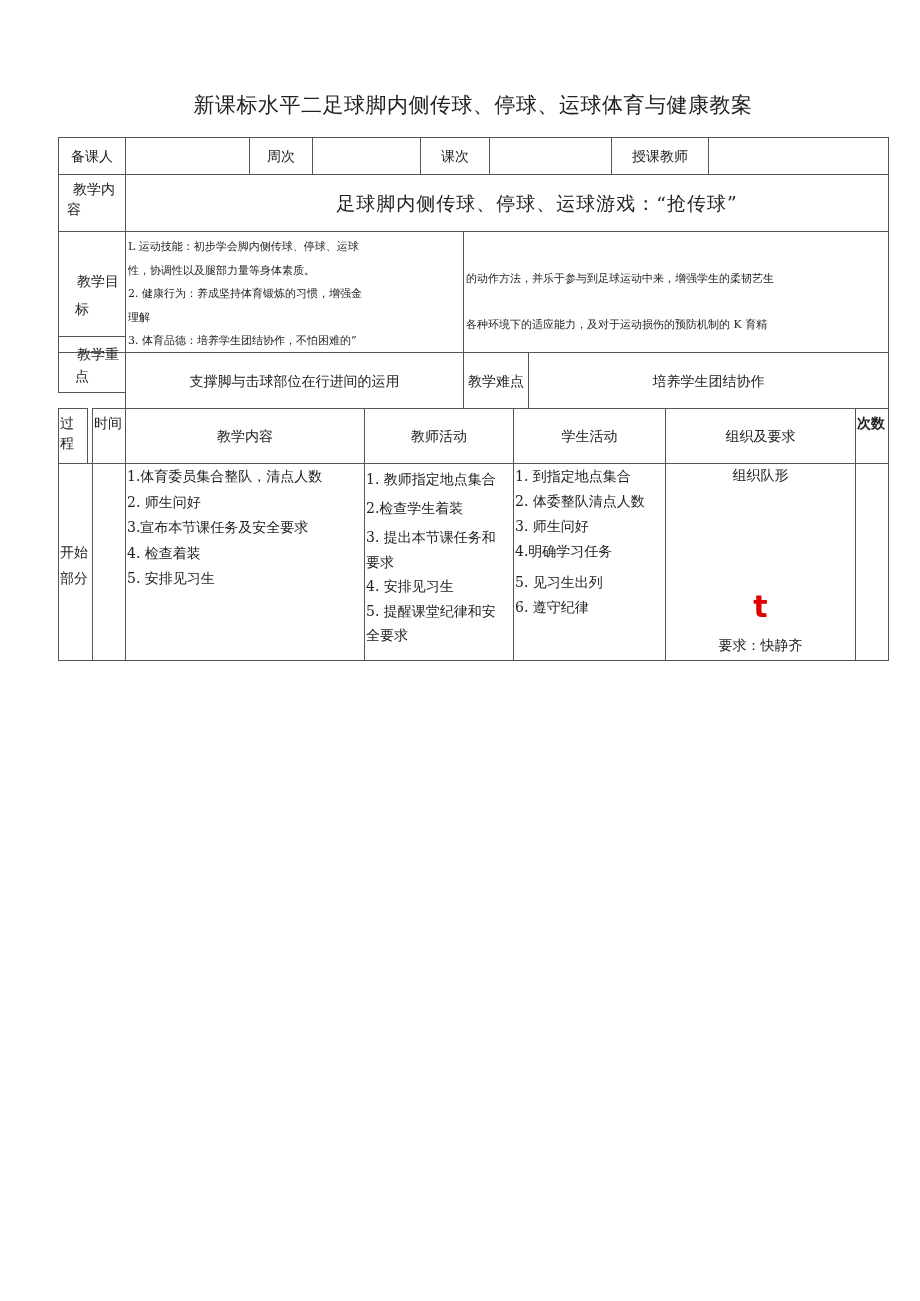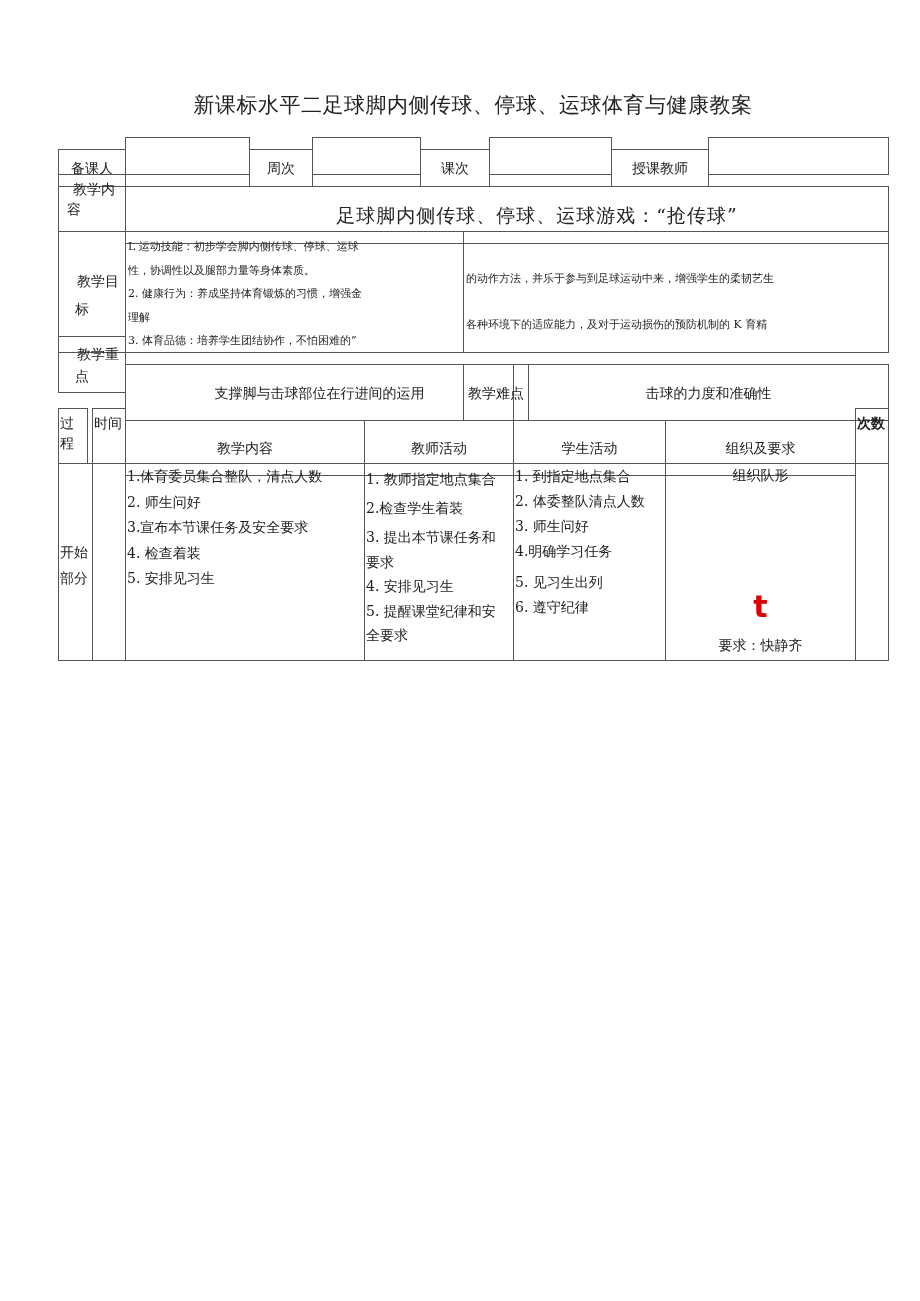--- a/index.html
+++ b/index.html
@@ -1,19 +1,19 @@
 <!DOCTYPE html>
 <html><head>
   <meta charset="utf-8">
   <style>
     html, body { margin: 0; padding: 0; background: #ffffff; }
     body { width: 920px; height: 1301px; position: relative; font-family: "DejaVu Serif", "Liberation Serif", serif; color: #222; }
     .title { position: absolute; left: 0; top: 91px; width: 946px; text-align: center; font-size: 21px; letter-spacing: 0.5px; color: #222; }
     .cell { position: absolute; box-sizing: border-box; border: 1px solid #555; font-size: 14px; line-height: 20px; color: #222; overflow: hidden; }
-    .c { display: flex; align-items: center; justify-content: center; text-align: right; margin-top: 12px; }
+    .c { display: flex; align-items: center; justify-content: center; text-align: right; }
     .big { font-size: 19px; letter-spacing: 1px; }
     .line { display: block; white-space: nowrap; }
     .red-t { color: #e00000; font-family: "DejaVu Sans", "Liberation Sans", sans-serif; font-weight: bold; font-size: 30px; line-height: 30px; }
   </style>
 </head>
 <body>
 
 <div class="title">新课标水平二足球脚内侧传球、停球、运球体育与健康教案</div>
 
 <div class="cell c" style="left:58px;top:137px;width:68px;height:38px;">备课人</div>
@@ -44,23 +44,23 @@
 </div>
 <div class="cell" style="left:463px;top:231px;width:426px;height:122px;padding:24px 0 0 2px;line-height:46px;font-size:11px;">
   <span class="line">的动作方法，并乐于参与到足球运动中来，增强学生的柔韧艺生</span>
   <span class="line">各种环境下的适应能力，及对于运动损伤的预防机制的 K 育精</span>
 </div>
 
 <div class="cell" style="left:58px;top:336px;width:68px;height:57px;padding:6px 0 0 18px;line-height:22px;">
   <span class="line">教学重</span>
   <span class="line" style="margin-left:-2px;">点</span>
 </div>
-<div class="cell c" style="left:125px;top:352px;width:389px;height:57px;">支撑脚与击球部位在行进间的运用</div>
+<div class="cell c" style="left:125px;top:352px;width:339px;height:57px;">支撑脚与击球部位在行进间的运用</div>
 <div class="cell c" style="left:463px;top:352px;width:66px;height:57px;">教学难点</div>
-<div class="cell c" style="left:528px;top:352px;width:361px;height:57px;">击球的力度和准确性</div>
+<div class="cell c" style="left:528px;top:352px;width:361px;height:57px;">培养学生团结协作</div>
 
 <div class="cell" style="left:58px;top:408px;width:30px;height:56px;padding:4px 0 0 1px;">过程</div>
 <div class="cell" style="left:92px;top:408px;width:34px;height:56px;padding:4px 0 0 1px;">时间</div>
 <div class="cell c" style="left:125px;top:408px;width:240px;height:56px;">教学内容</div>
 <div class="cell c" style="left:364px;top:408px;width:150px;height:56px;">教师活动</div>
 <div class="cell c" style="left:513px;top:408px;width:153px;height:56px;">学生活动</div>
 <div class="cell c" style="left:665px;top:408px;width:191px;height:56px;">组织及要求</div>
 <div class="cell" style="left:855px;top:408px;width:34px;height:56px;padding:4px 0 0 1px;font-weight:bold;">次数</div>
 
 <div class="cell" style="left:58px;top:463px;width:35px;height:198px;padding:75px 0 0 1px;line-height:26px;">

